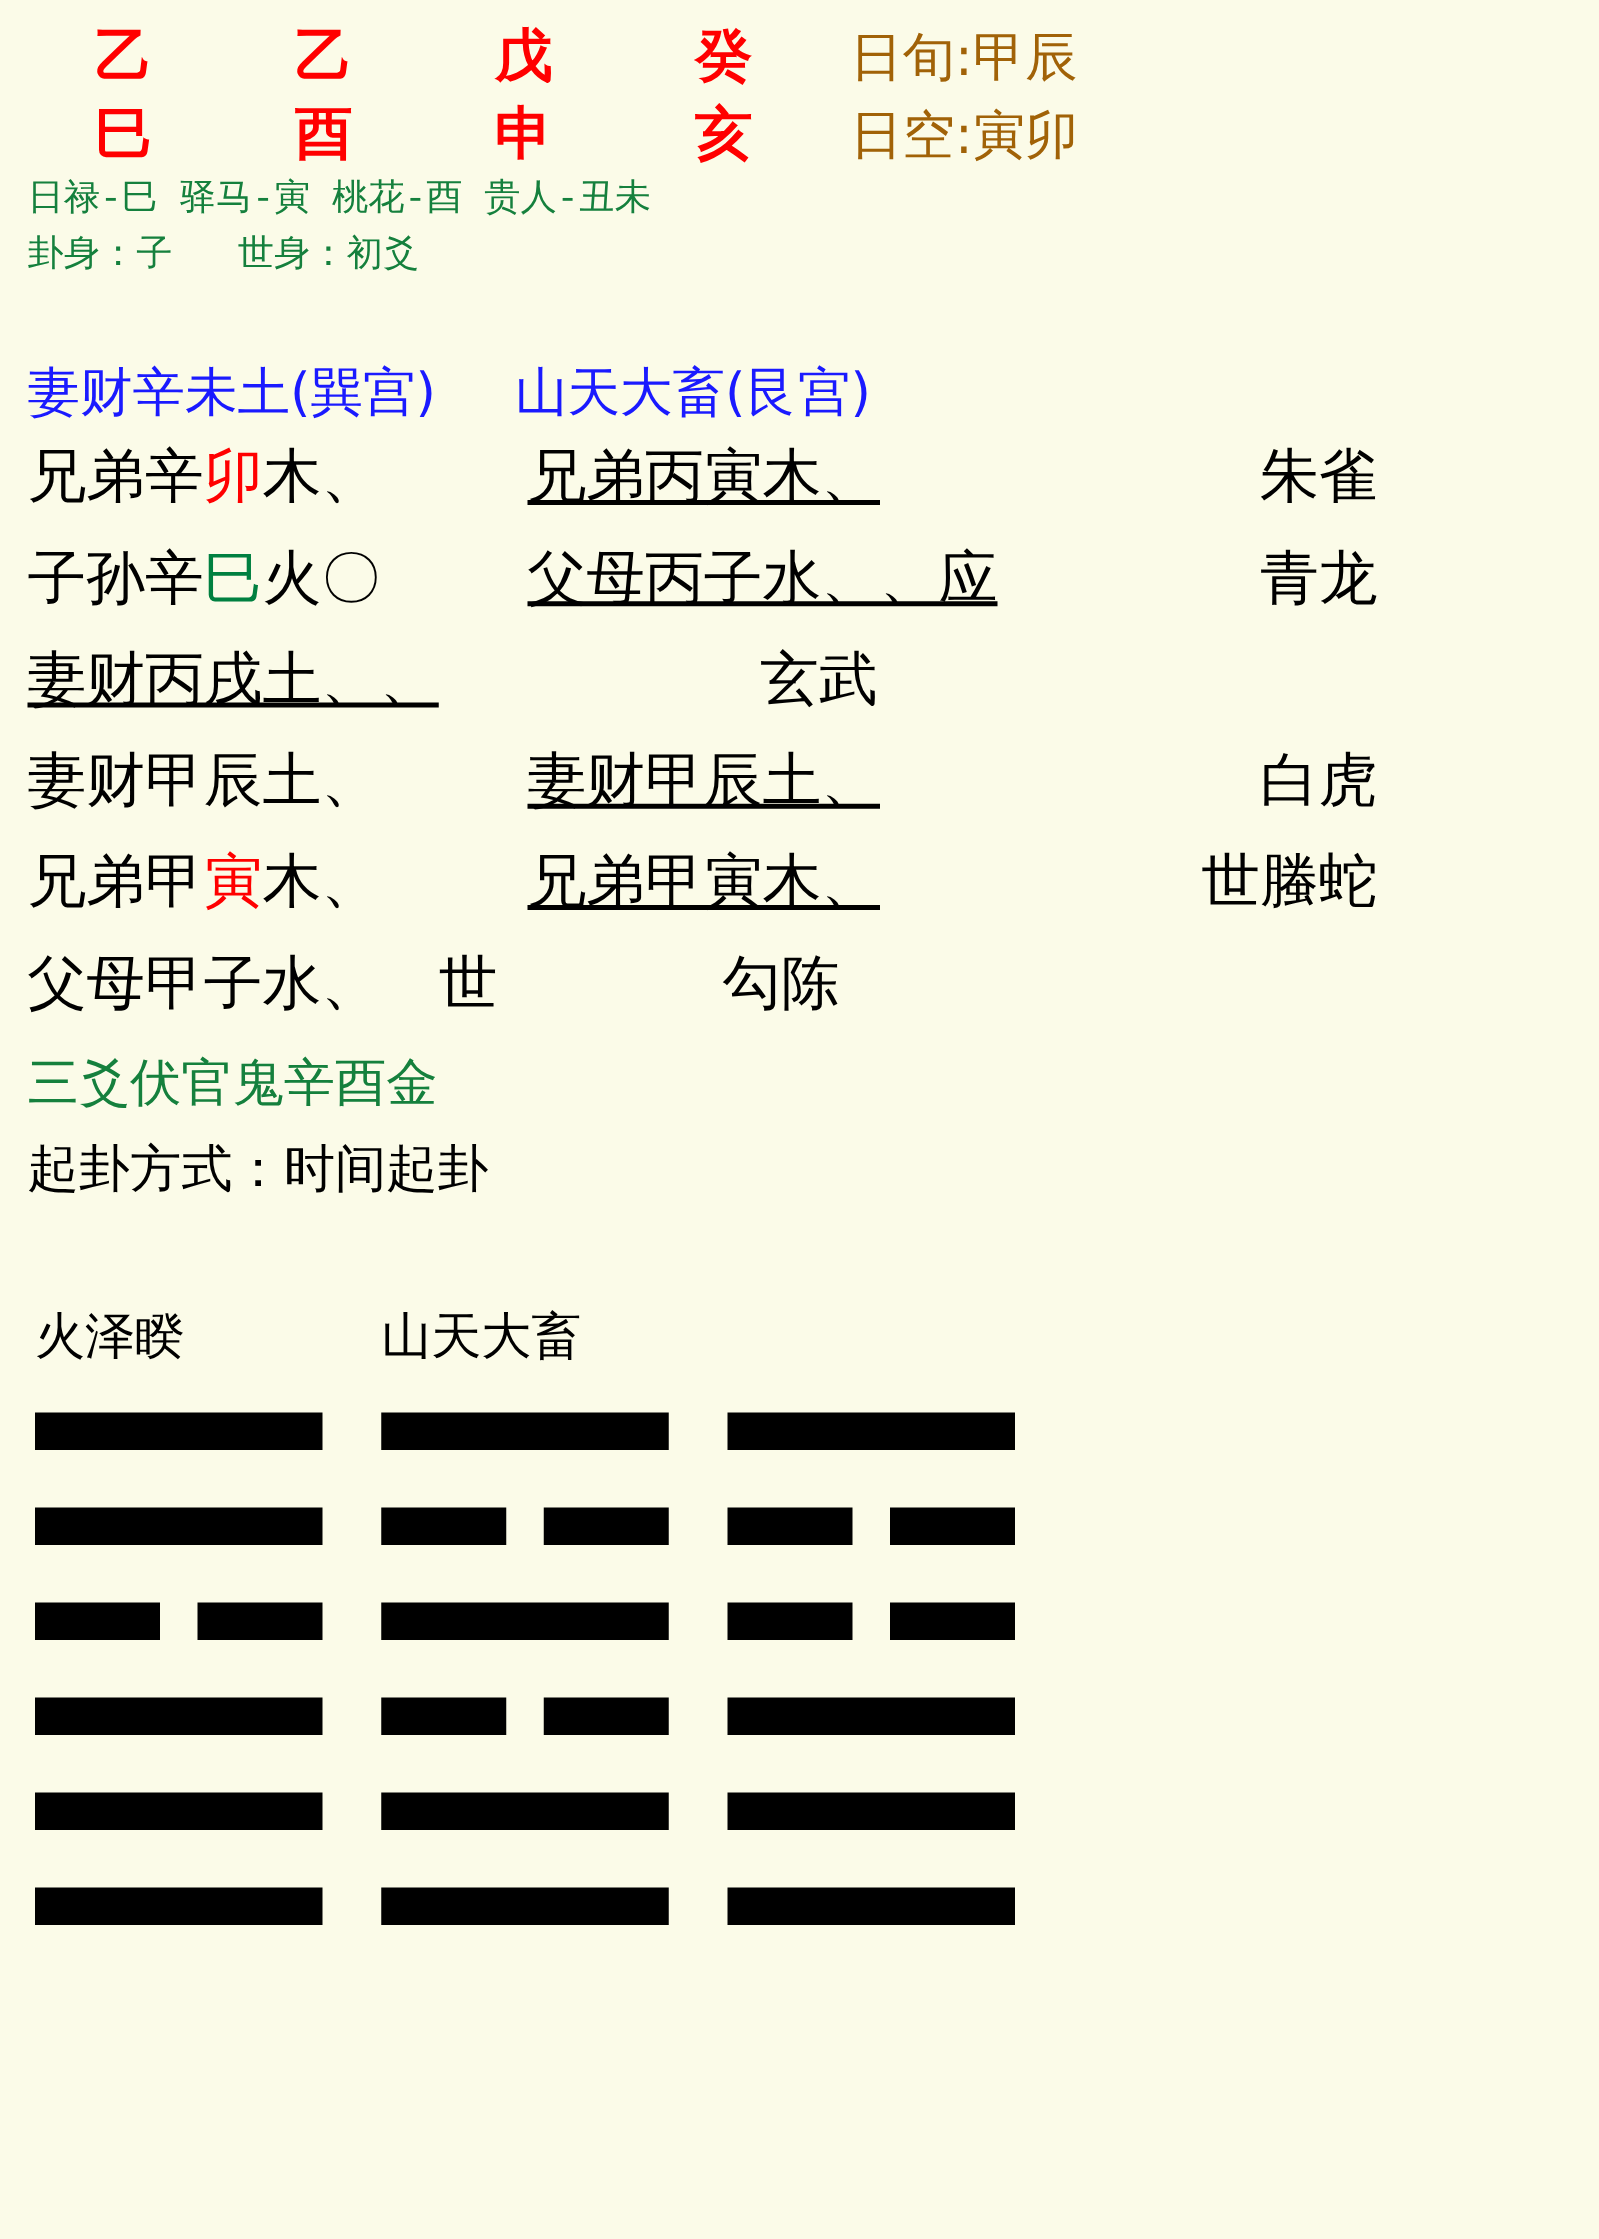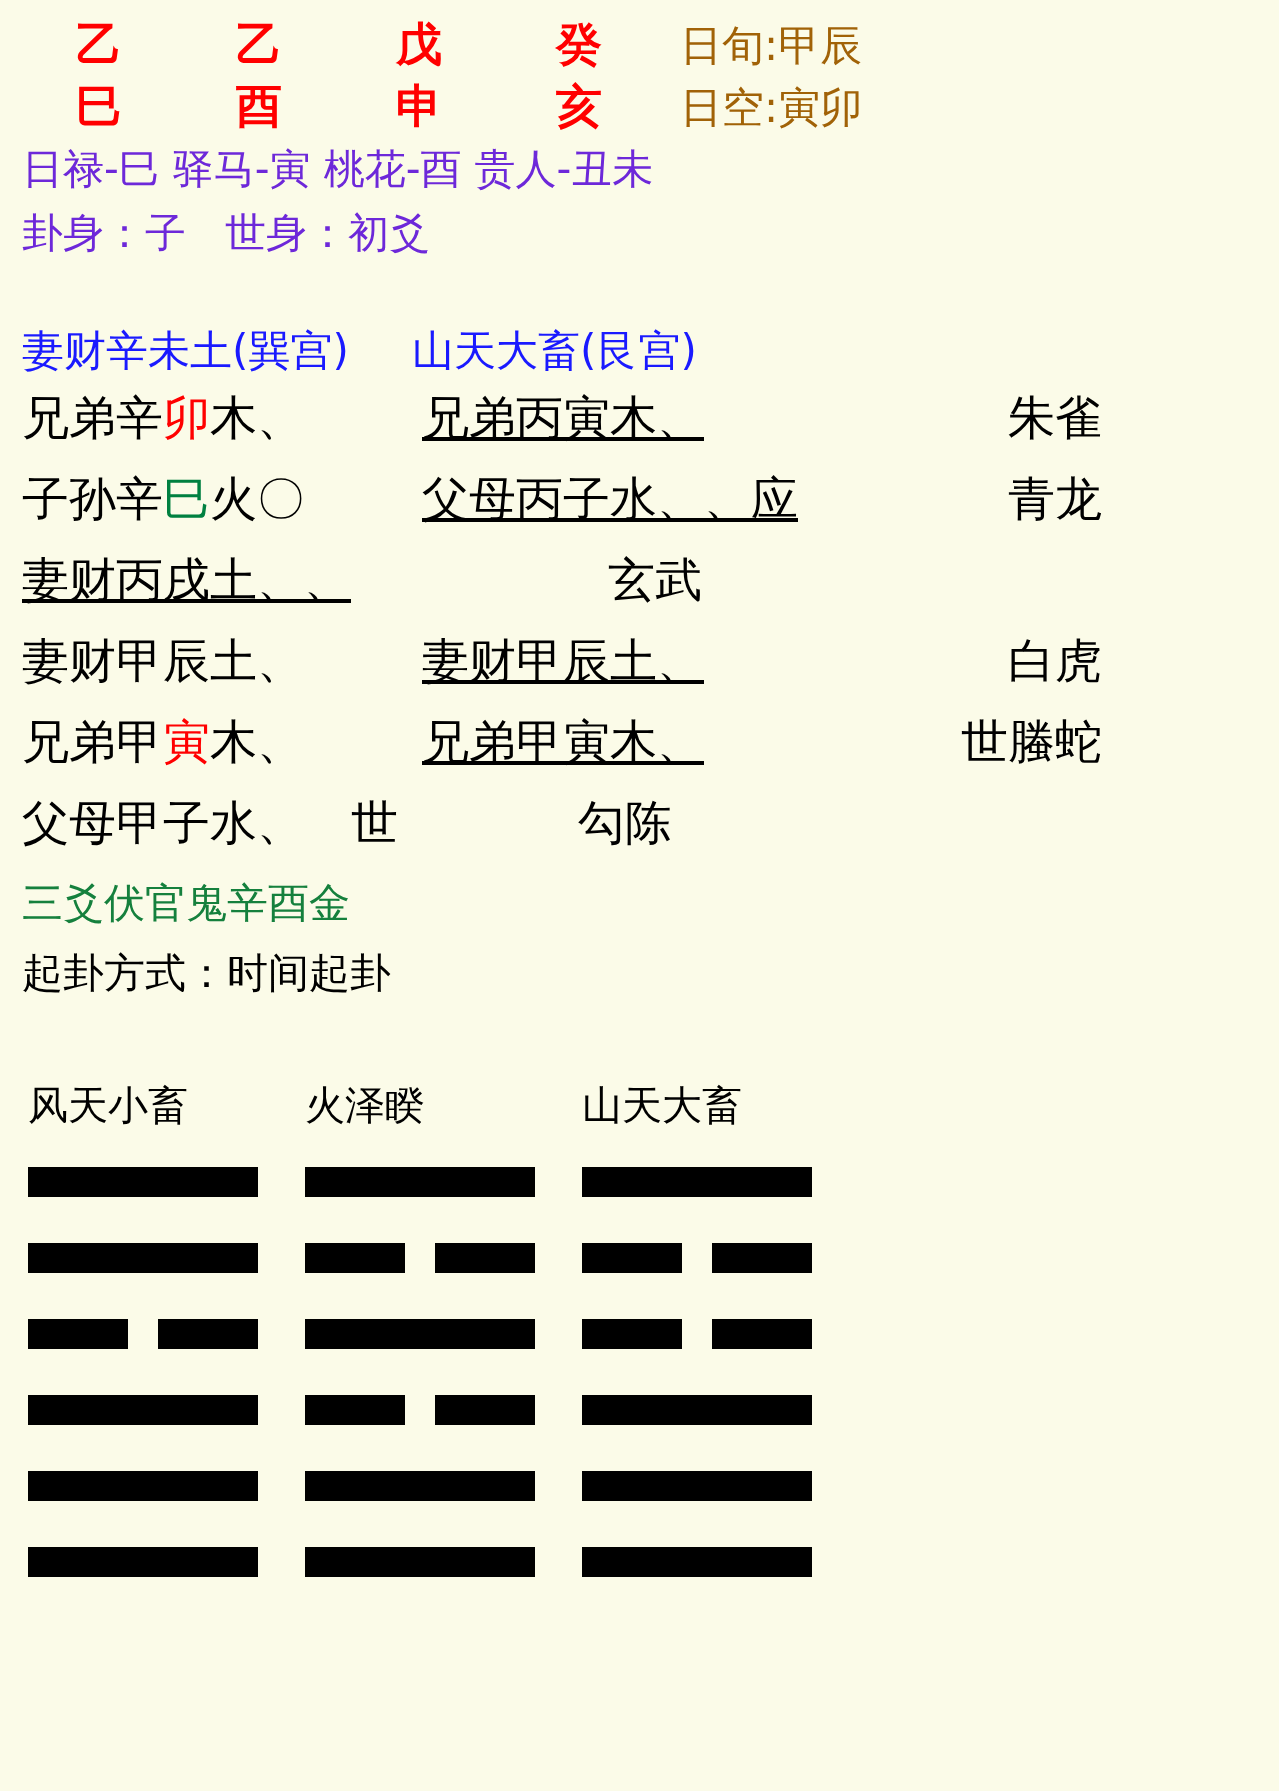--- a/index.html
+++ b/index.html
@@ -42,25 +42,26 @@
     letter-spacing: 0;
   }
   .gz-note {
     color: #a16207;
     font-size: 42px;
     padding-left: 14px;
     white-space: nowrap;
   }
 
   .infoline {
-    font-size: 41px;
+    font-size: 29px;
     line-height: 1.55;
     padding-left: 22px;
-    color: #6d28d9;
+    color: #15803d;
     white-space: pre;
+    font-family: Liberation Mono, monospace;
   }
 
   .spacer-1 { height: 58px; }
 
   
   .gua-names {
     padding-left: 22px;
     color: #1a1aff;
     font-size: 42px;
     display: flex;
@@ -229,21 +230,20 @@
 
   </div>
 
   <div class="fushen">三爻伏官鬼辛酉金</div>
   <div class="method">起卦方式：时间起卦</div>
 
   <div class="spacer-2"></div>
 
   <div class="hex-area">
     <div class="hex-titles">
-      <div>风天小畜</div>
       <div>火泽睽</div>
       <div>山天大畜</div>
     </div>
     <div class="hex-rows" id="hex-rows">
         <div class="hex-line-row">
           <div class="hexcol">
             <div class="bar-wrap">
               <div class="bar-full"></div>
             </div>
           </div>

